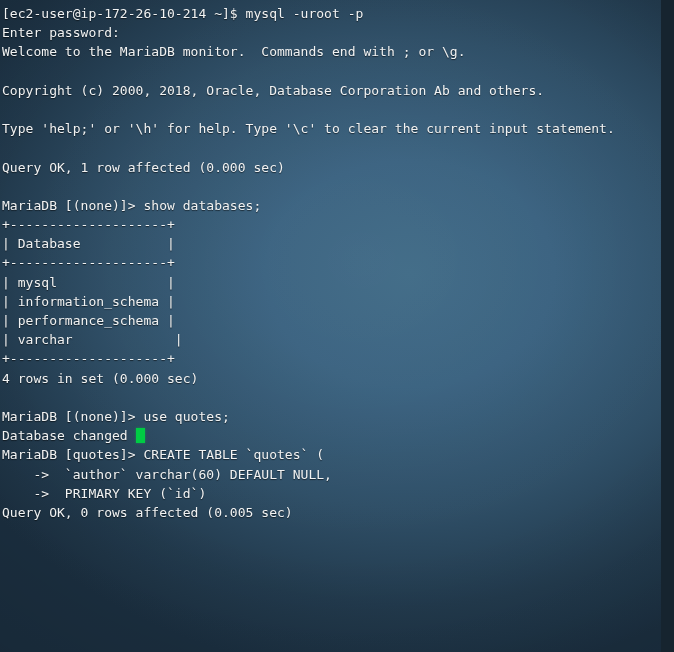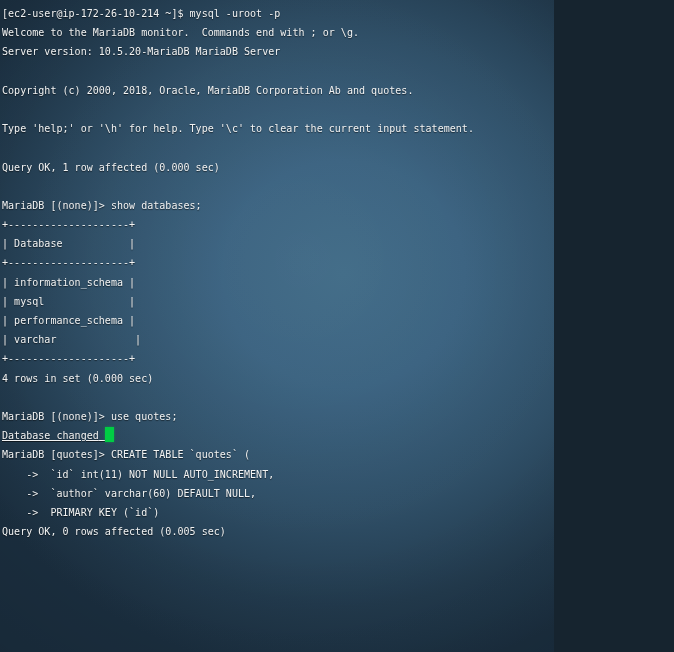--- a/index.html
+++ b/index.html
@@ -2,30 +2,30 @@
 <html><head>
 <meta charset="utf-8">
 <style>
   html, body {
     margin: 0;
     padding: 0;
     background: #16242f;
   }
   #terminal {
     position: relative;
-    width: 554px;
+    width: 661px;
     height: 652px;
     overflow: hidden;
     background-color: #2c4a60;
     background-image:
       radial-gradient(ellipse 78% 62% at 62% 42%, #3f6a86 0%, #3a6280 28%, #2f4f67 58%, #223a4d 82%, #1b2f40 100%),
       linear-gradient(160deg, #33566e 0%, #2d4c62 35%, #213749 75%, #1a2c3c 100%);
     background-blend-mode: normal, overlay;
     font-family: "DejaVu Sans Mono", "Liberation Mono", monospace;
-    font-size: 10px;
+    font-size: 13px;
     line-height: 19.2px;
     color: #f2f3f3;
     -webkit-font-smoothing: antialiased;
   }
   #terminal::after {
     
     content: "";
     position: absolute;
     inset: 0;
     pointer-events: none;
@@ -43,63 +43,61 @@
     height: 19.2px;
     white-space: pre;
     letter-spacing: 0.03px;
     text-shadow: 0 1px 1px rgba(0,0,0,0.55);
   }
   .line.blank {
     color: transparent;
   }
   .cursor-line {
     position: relative;
-    text-decoration: underline;
   }
   .cursor {
     display: inline-block;
     width: 9px;
     height: 15px;
     vertical-align: -3px;
     background: #00cc44;
     box-shadow: 0 0 3px rgba(0, 204, 68, 0.5);
   }
 </style>
 </head>
 <body>
 
 <div id="terminal">
   <div id="screen">
 
     <div class="line">[ec2-user@ip-172-26-10-214 ~]$ mysql -uroot -p</div>
+    <div class="line">Enter password:</div>
     <div class="line">Welcome to the MariaDB monitor.  Commands end with ; or \g.</div>
-    <div class="line">Server version: 10.5.20-MariaDB MariaDB Server</div>
     <div class="line blank"></div>
-    <div class="line">Copyright (c) 2000, 2018, Oracle, MariaDB Corporation Ab and quotes.</div>
+    <div class="line">Copyright (c) 2000, 2018, Oracle, Database Corporation Ab and others.</div>
     <div class="line blank"></div>
     <div class="line">Type 'help;' or '\h' for help. Type '\c' to clear the current input statement.</div>
     <div class="line blank"></div>
     <div class="line">Query OK, 1 row affected (0.000 sec)</div>
     <div class="line blank"></div>
     <div class="line">MariaDB [(none)]&gt; show databases;</div>
     <div class="line">+--------------------+</div>
     <div class="line">| Database           |</div>
     <div class="line">+--------------------+</div>
+    <div class="line">| mysql              |</div>
     <div class="line">| information_schema |</div>
-    <div class="line">| mysql              |</div>
     <div class="line">| performance_schema |</div>
     <div class="line">| varchar             |</div>
     <div class="line">+--------------------+</div>
     <div class="line">4 rows in set (0.000 sec)</div>
     <div class="line blank"></div>
     <div class="line">MariaDB [(none)]&gt; use quotes;</div>
 
     <div class="line cursor-line"><span>Database changed</span><span class="cursor-spacer"> </span><span class="cursor"></span></div>
 
     <div class="line">MariaDB [quotes]&gt; CREATE TABLE `quotes` (</div>
-    <div class="line">    -&gt;  `id` int(11) NOT NULL AUTO_INCREMENT,</div>
     <div class="line">    -&gt;  `author` varchar(60) DEFAULT NULL,</div>
     <div class="line">    -&gt;  PRIMARY KEY (`id`)</div>
     <div class="line">Query OK, 0 rows affected (0.005 sec)</div>
     <div class="line blank"></div>
 
   </div>
 </div>
 
 </body></html>

